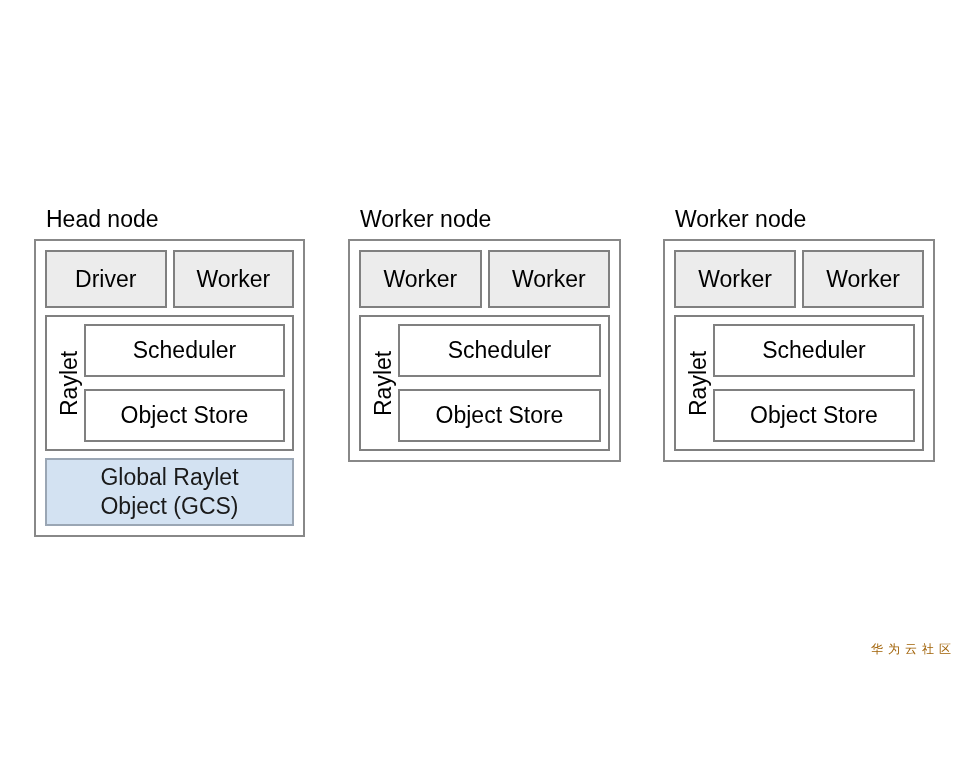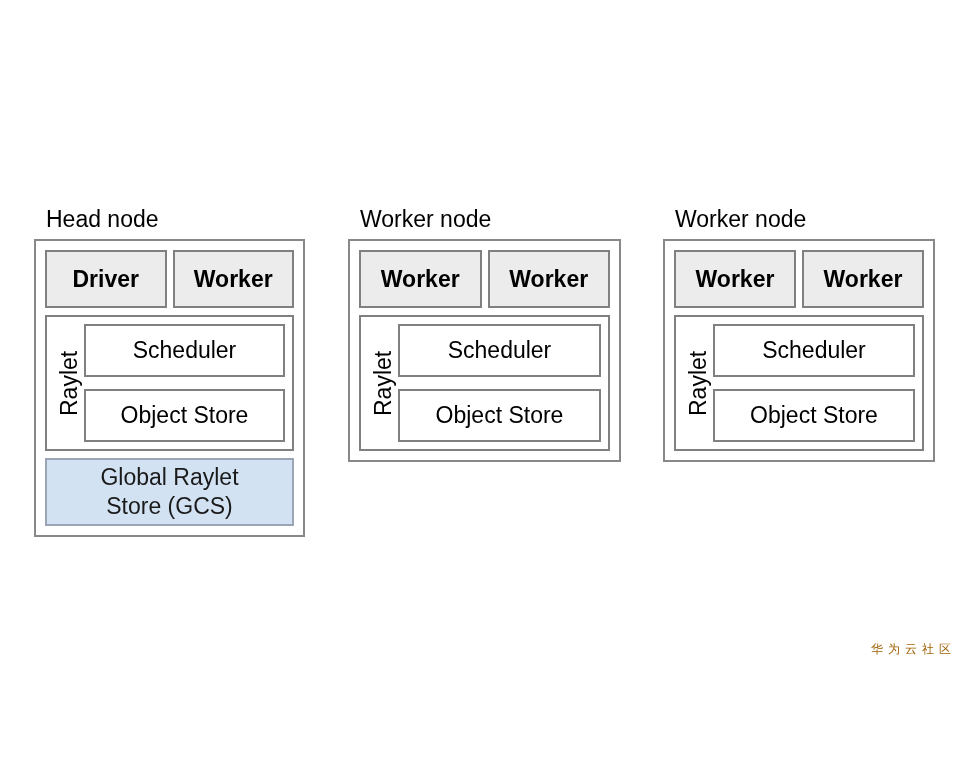--- a/index.html
+++ b/index.html
@@ -42,21 +42,20 @@
     background: #ffffff;
     box-sizing: border-box;
     padding: 9px;
   }
 
   
   .proc-row {
     display: flex;
     gap: 6px;
     margin-bottom: 7px;
-    font-weight: bold;
   }
 
   .proc-box {
     border: 2px solid #808080;
     background: #ececec;
     box-sizing: border-box;
     height: 58px;
     display: flex;
     align-items: center;
     justify-content: center;
@@ -155,21 +154,21 @@
         <div class="raylet-label">Raylet</div>
         <div class="raylet-inner">
           <div class="sub-box">Scheduler</div>
           <div class="sub-box">Object Store</div>
         </div>
       </div>
 
       <div class="gcs-box">
         <div>
           <span>Global Raylet</span><br>
-          <span>Store (GCS)</span>
+          <span>Object (GCS)</span>
         </div>
       </div>
 
     </div>
   </div>
 
   <div class="node" style="left:332px; top:205px; width:273px;">
     <div class="node-title">Worker node</div>
     <div class="node-box">
 

